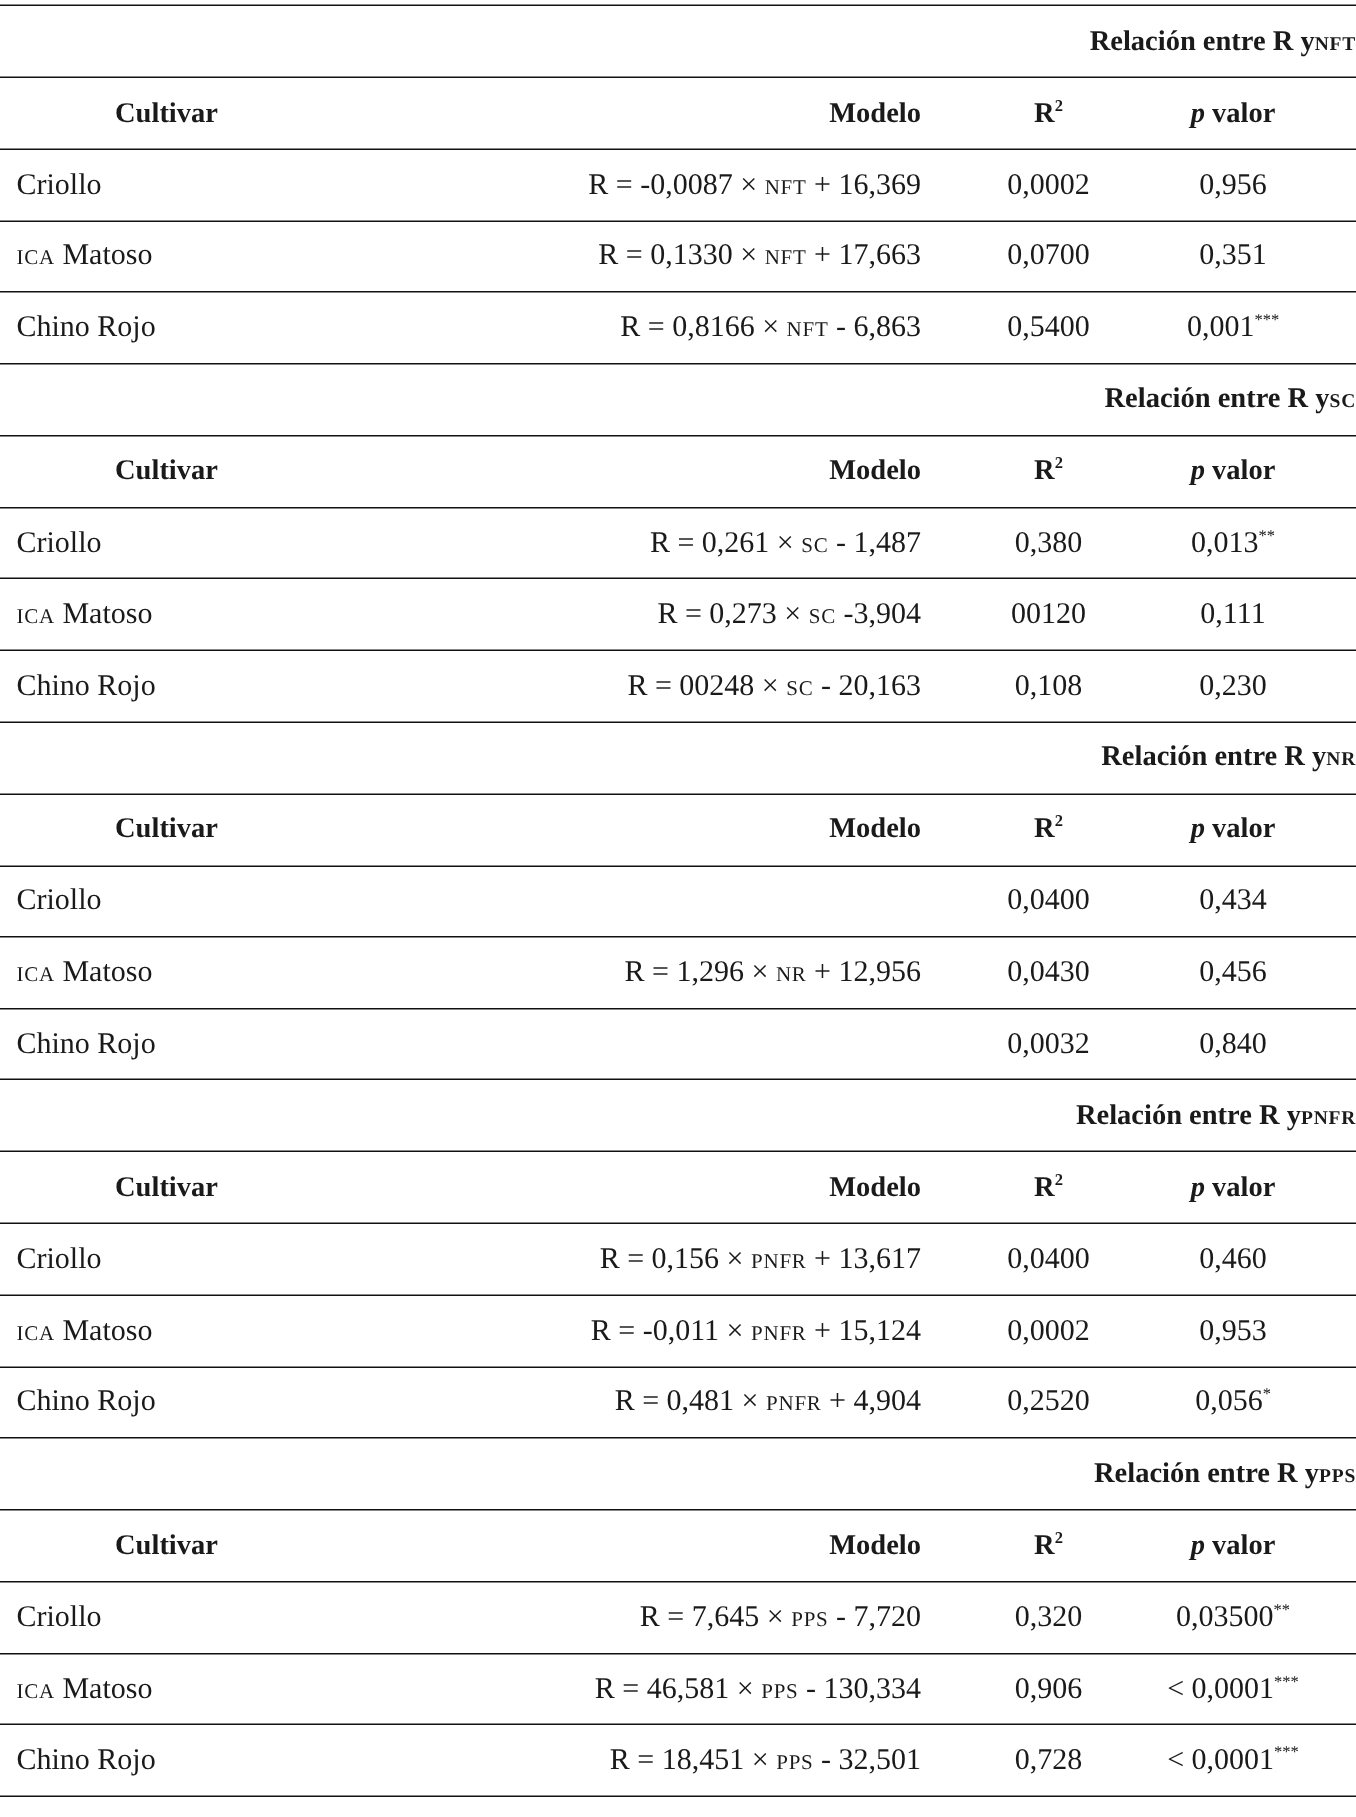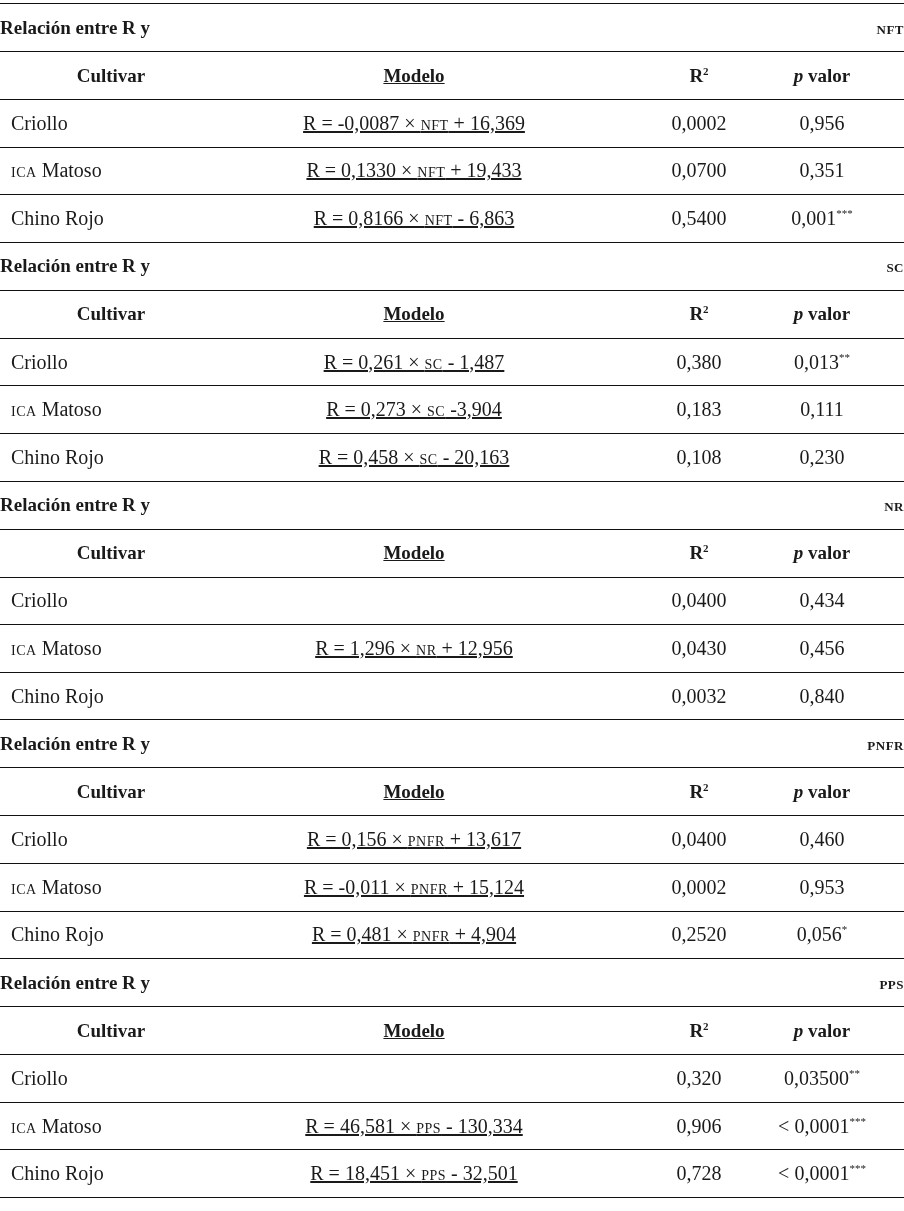--- a/index.html
+++ b/index.html
@@ -10,27 +10,27 @@
   }
   #wrap { position: relative; width: 904px; padding-top: 3px; }
   .section { width: 904px; }
   .row {
     position: relative;
     display: flex; align-items: center;
     border-top: 1.5px solid #111;
     box-sizing: border-box;
     font-size: 20px;
   }
-  .title-row { height: 48px; justify-content: space-between; font-weight: bold; font-size: 19px; }
+  .title-row { height: 48px; justify-content: flex-end; font-weight: bold; font-size: 19px; }
   .head-row { height: 48px; font-weight: bold; font-size: 19px; }
   .data-row { height: 47.6px; }
   .c1 { position: absolute; }
   .head-row .c1 { left: 72px; width: 78px; text-align: center; }
   .data-row .c1 { left: 11px; }
-  .c2 { position: absolute; left: 214px; width: 400px; text-align: center; text-decoration: underline; }
+  .c2 { position: absolute; left: 214px; width: 400px; text-align: right; }
   .c3 { position: absolute; left: 644px; width: 110px; text-align: center; }
   .c4 { position: absolute; left: 752px; width: 140px; text-align: center; }
   .sc { font-variant: small-caps; text-transform: lowercase; letter-spacing: 0.5px; }
   .title-row .sc { font-size: 19px; }
   .sup { font-size: 11px; vertical-align: super; line-height: 0; }
   .pital { font-style: italic; }
   .bottom-rule { border-top: 1.5px solid #111; width: 904px; }
 </style>
 </head>
 <body>
@@ -48,21 +48,21 @@
         <span class="c4"><span class="pital">p</span><span> valor</span></span>
       </div>
       <div class="row data-row">
         <span class="c1"><span class="sc"></span><span>Criollo</span></span>
         <span class="c2"><span>R = -0,0087 × </span><span class="sc">NFT</span><span> + 16,369</span></span>
         <span class="c3">0,0002</span>
         <span class="c4"><span>0,956</span><span class="sup"></span></span>
       </div>
       <div class="row data-row">
         <span class="c1"><span class="sc">ICA</span><span> Matoso</span></span>
-        <span class="c2"><span>R = 0,1330 × </span><span class="sc">NFT</span><span> + 19,433</span></span>
+        <span class="c2"><span>R = 0,1330 × </span><span class="sc">NFT</span><span> + 17,663</span></span>
         <span class="c3">0,0700</span>
         <span class="c4"><span>0,351</span><span class="sup"></span></span>
       </div>
       <div class="row data-row">
         <span class="c1"><span class="sc"></span><span>Chino Rojo</span></span>
         <span class="c2"><span>R = 0,8166 × </span><span class="sc">NFT</span><span> - 6,863</span></span>
         <span class="c3">0,5400</span>
         <span class="c4"><span>0,001</span><span class="sup">***</span></span>
       </div>
     </div>
@@ -79,26 +79,26 @@
       </div>
       <div class="row data-row">
         <span class="c1"><span class="sc"></span><span>Criollo</span></span>
         <span class="c2"><span>R = 0,261 × </span><span class="sc">SC</span><span> - 1,487</span></span>
         <span class="c3">0,380</span>
         <span class="c4"><span>0,013</span><span class="sup">**</span></span>
       </div>
       <div class="row data-row">
         <span class="c1"><span class="sc">ICA</span><span> Matoso</span></span>
         <span class="c2"><span>R = 0,273 × </span><span class="sc">SC</span><span> -3,904</span></span>
-        <span class="c3">0,183</span>
+        <span class="c3">00120</span>
         <span class="c4"><span>0,111</span><span class="sup"></span></span>
       </div>
       <div class="row data-row">
         <span class="c1"><span class="sc"></span><span>Chino Rojo</span></span>
-        <span class="c2"><span>R = 0,458 × </span><span class="sc">SC</span><span> - 20,163</span></span>
+        <span class="c2"><span>R = 00248 × </span><span class="sc">SC</span><span> - 20,163</span></span>
         <span class="c3">0,108</span>
         <span class="c4"><span>0,230</span><span class="sup"></span></span>
       </div>
     </div>
     <div class="section">
       <div class="row title-row">
         <span>Relación entre R y </span>
         <span class="sc">NR</span>
       </div>
       <div class="row head-row">
@@ -160,20 +160,21 @@
         <span class="sc">PPS</span>
       </div>
       <div class="row head-row">
         <span class="c1">Cultivar</span>
         <span class="c2">Modelo</span>
         <span class="c3"><span>R</span><span class="sup">2</span></span>
         <span class="c4"><span class="pital">p</span><span> valor</span></span>
       </div>
       <div class="row data-row">
         <span class="c1"><span class="sc"></span><span>Criollo</span></span>
+        <span class="c2"><span>R = 7,645 × </span><span class="sc">PPS</span><span> - 7,720</span></span>
         <span class="c3">0,320</span>
         <span class="c4"><span>0,03500</span><span class="sup">**</span></span>
       </div>
       <div class="row data-row">
         <span class="c1"><span class="sc">ICA</span><span> Matoso</span></span>
         <span class="c2"><span>R = 46,581 × </span><span class="sc">PPS</span><span> - 130,334</span></span>
         <span class="c3">0,906</span>
         <span class="c4"><span>&lt; 0,0001</span><span class="sup">***</span></span>
       </div>
       <div class="row data-row">

